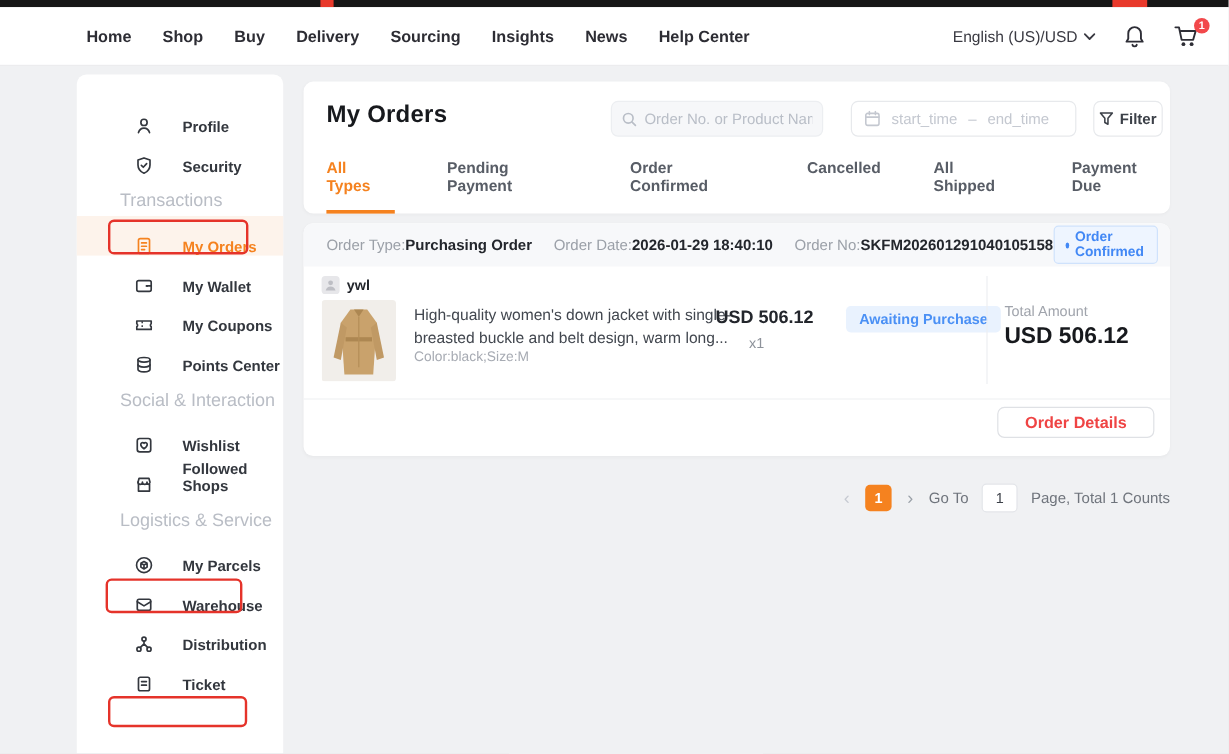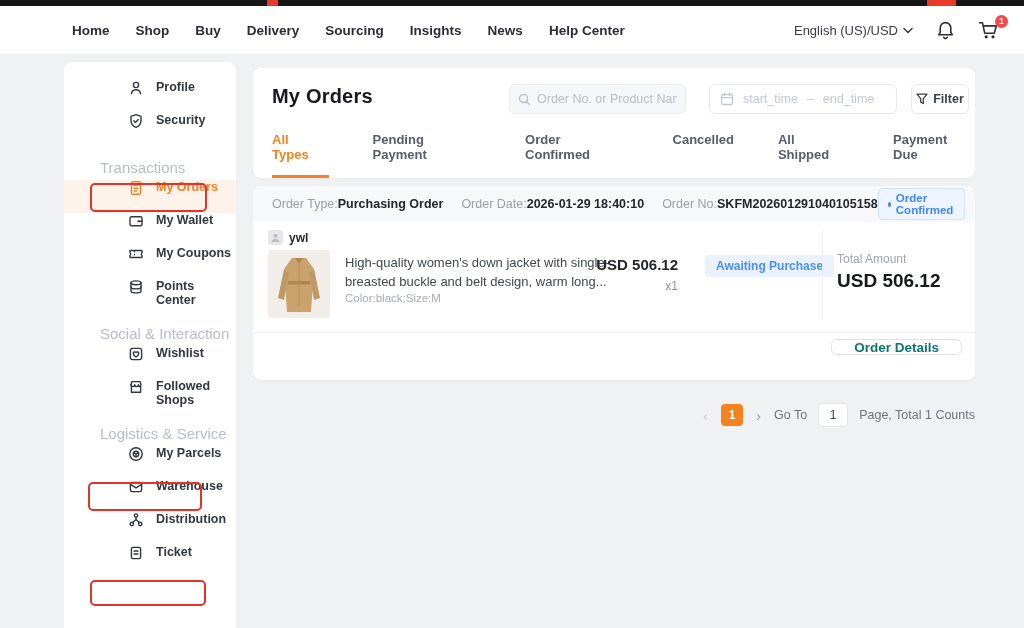--- a/index.html
+++ b/index.html
@@ -27,21 +27,21 @@
   .hdr-icn { position:relative; display:flex; align-items:center; cursor:pointer; }
   .cart-badge { position:absolute; top:-6px; right:-8px; min-width:13px; height:13px; border-radius:7px;
                 background:#f2484b; color:#fff; font-size:9px; font-weight:700; display:flex;
                 align-items:center; justify-content:center; padding:0 3px; }
 
   
   .sidebar { position:absolute; left:64px; top:62px; width:172px; height:566px; background:#ffffff;
              border-radius:8px 8px 0 0; padding-top:18px; }
   .side-section { height:26px; margin-top:8px; padding-left:36px; display:flex; align-items:center;
                   font-size:15px; color:#b9bdc5; }
-  .side-item { height:33px; padding-left:64px; display:flex; align-items:flex-start; gap:12px;
+  .side-item { height:33px; padding-left:48px; display:flex; align-items:flex-end; gap:24px;
                color:#33373e; cursor:pointer; }
   .side-item .side-label { font-size:12.5px; font-weight:700; color:inherit; }
   .side-item.active { background:#fdf3eb; color:#f5821f; }
   .icn { display:inline-flex; align-items:center; justify-content:center; }
   .icn svg { display:block; }
 
   
   .main-card { position:absolute; left:253px; top:68px; width:722px; height:110px; background:#fff;
                border-radius:8px; box-shadow:0 1px 3px rgba(0,0,0,.03); }
   .page-title { position:absolute; left:19px; top:17px; font-size:20px; font-weight:800; color:#17191d; letter-spacing:.2px; }
@@ -76,29 +76,29 @@
   .status-dot { width:5px; height:5px; border-radius:50%; background:#4288f5; }
   .buyer-row { position:absolute; left:15px; top:44px; display:flex; align-items:center; gap:6px; }
   .avatar { width:15px; height:15px; border-radius:3px; background:#e7e7ea; display:flex; align-items:center;
             justify-content:center; overflow:hidden; }
   .buyer-name { font-size:12px; font-weight:800; color:#23262c; }
   .prod-img { position:absolute; left:15px; top:64px; width:62px; height:68px; border-radius:3px; overflow:hidden; }
   .prod-title { position:absolute; left:92px; top:68px; width:272px; font-size:13px; line-height:18.5px; color:#42474f; }
   .prod-spec { position:absolute; left:92px; top:106px; font-size:11.5px; color:#a7abb3; }
   .prod-price { position:absolute; left:330px; top:70px; width:95px; text-align:right; font-size:15px;
                 font-weight:700; color:#23262c; }
-  .prod-qty { position:absolute; left:330px; top:93px; width:95px; text-align:right; font-size:12px; color:#8e939b; }
+  .prod-qty { position:absolute; left:330px; top:93px; width:95px; text-align:center; font-size:12px; color:#8e939b; }
   .await-badge { position:absolute; left:452px; top:69px; background:#e9f2fe; color:#4a90f5; font-size:12px;
                  font-weight:600; border-radius:4px; padding:4px 11px; }
   .v-divider { position:absolute; left:569px; top:44px; height:90px; border-left:1px solid #edeff2; }
   .total-label { position:absolute; left:584px; top:66px; font-size:12px; color:#a0a4ac; }
   .total-value { position:absolute; left:584px; top:84px; font-size:19px; font-weight:800; color:#17191d; }
   .h-divider { position:absolute; left:0; right:0; top:146px; border-top:1px solid #f1f2f4; }
-  .details-btn { position:absolute; right:13px; top:153px; height:16px; padding:0 22px; background:#fff;
-                 border:1px solid #dfe1e5; border-radius:6px; font-size:13.5px; font-weight:700; color:#0f766e;
+  .details-btn { position:absolute; right:13px; top:153px; height:26px; padding:0 22px; background:#fff;
+                 border:1px solid #dfe1e5; border-radius:6px; font-size:13.5px; font-weight:700; color:#ef4444;
                  font-family:inherit; cursor:pointer; display:flex; align-items:center; }
 
   
   .pagination { position:absolute; right:49px; top:402px; height:26px; display:flex; align-items:center;
                 gap:11px; font-size:12.5px; color:#6f747c; }
   .pg-chevron { font-size:15px; line-height:1; cursor:pointer; padding:0 2px; }
   .pg-prev { color:#c6cad1; }
   .pg-next { color:#9aa0a8; }
   .pg-current { width:22px; height:22px; background:#f5821f; color:#fff; border-radius:4px; font-size:12px;
                 font-weight:700; display:flex; align-items:center; justify-content:center; cursor:pointer; }

